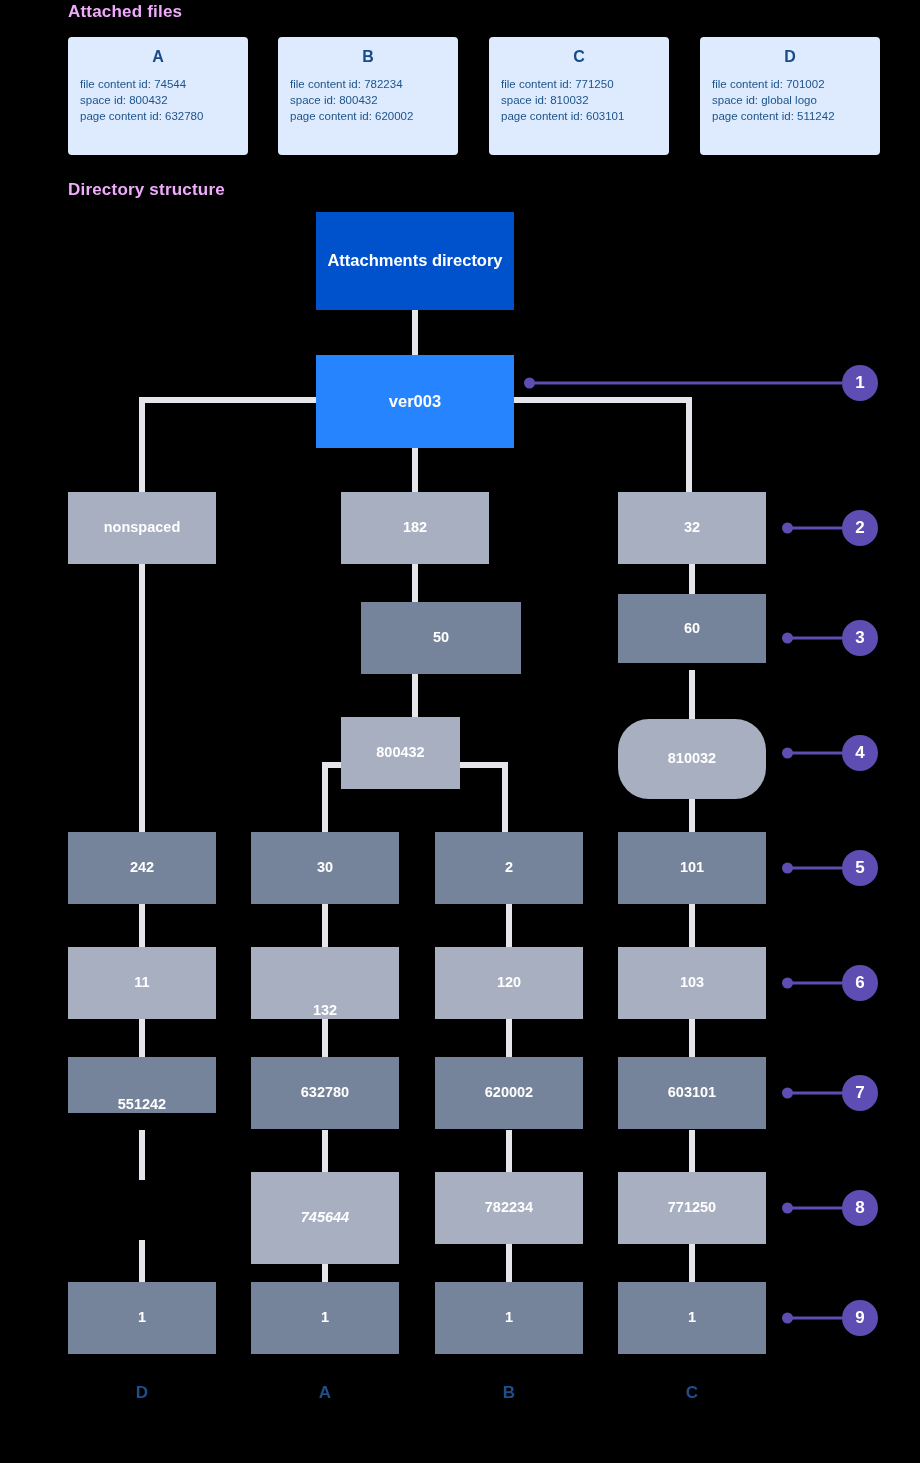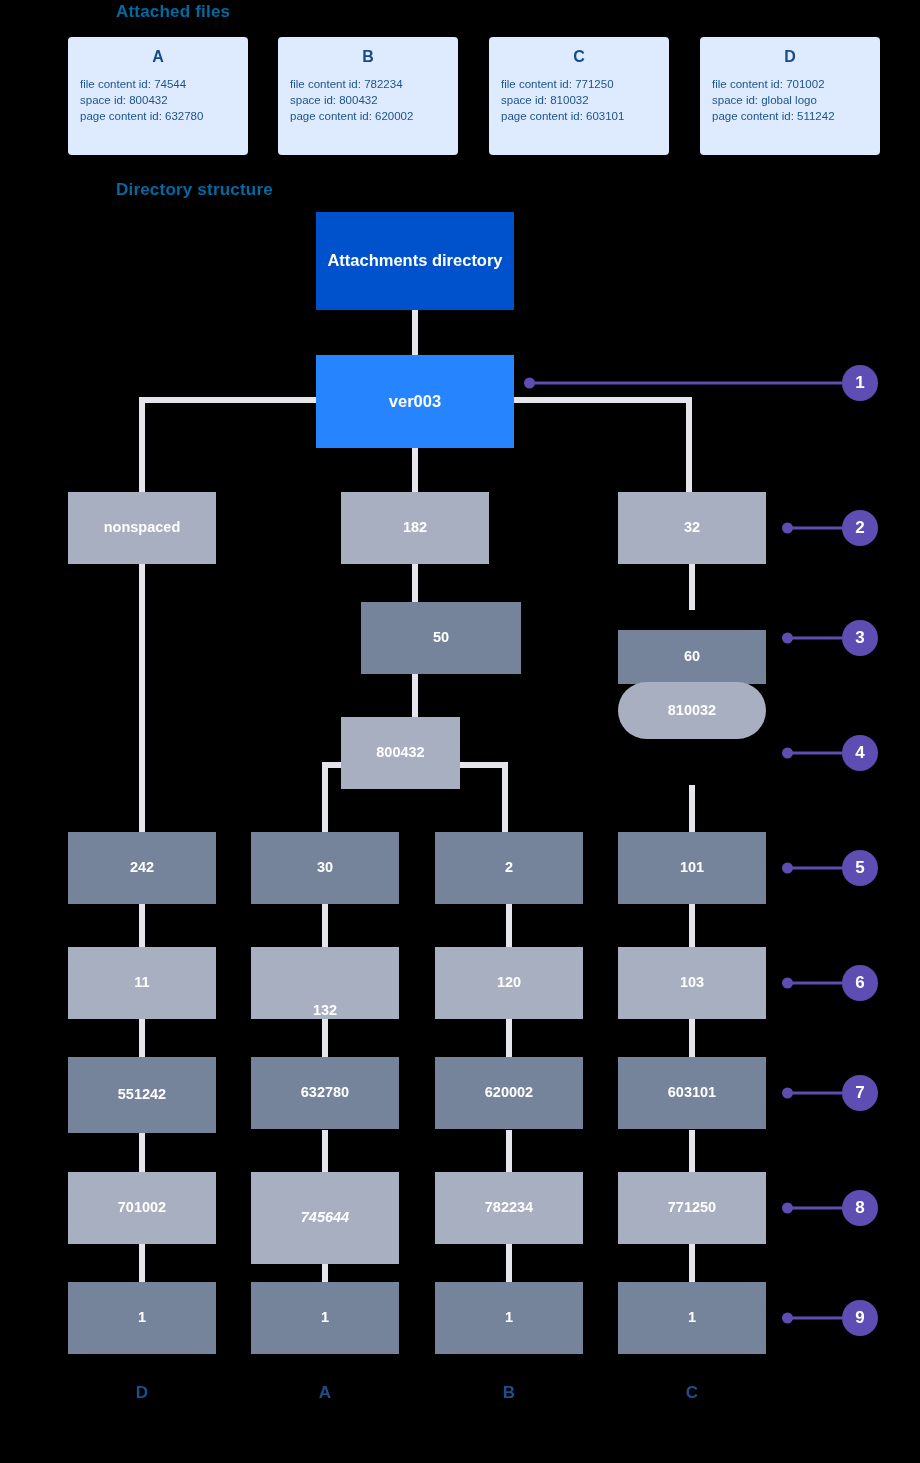--- a/index.html
+++ b/index.html
@@ -8,24 +8,23 @@
     background: #000000;
     font-family: "Liberation Sans", sans-serif;
     overflow: hidden;
   }
   .stage { position: relative; width: 920px; height: 1463px; }
 
   .section-title {
     position: absolute;
     font-size: 17px;
     font-weight: bold;
-    color: #0369a1;
+    color: #f0abfc;
     letter-spacing: .2px;
     white-space: nowrap;
-    margin-left: 48px;
   }
   #attached-files-title { left: 68px; top: 2px; }
   #directory-structure-title { left: 68px; top: 180px; }
 
   
   .file-card {
     position: absolute;
     top: 37px;
     width: 180px;
     height: 118px;
@@ -209,28 +208,28 @@
   <div class="node light" style="left:341px; top:492px; width:148px; height:72px;align-items:center;">
     <span>182</span>
   </div>
   <div class="node light" style="left:618px; top:492px; width:148px; height:72px;">
     <span>32</span>
   </div>
 
   <div class="node dark" style="left:361px; top:602px; width:160px; height:72px;">
     <span>50</span>
   </div>
-  <div class="node dark" style="left:618px; top:630px; width:148px; height:54px;">
+  <div class="node dark" style="left:618px; top:594px; width:148px; height:69px;">
     <span>60</span>
   </div>
 
   <div class="node light" style="left:341px; top:717px; width:119px; height:72px;">
     <span>800432</span>
   </div>
-  <div class="node light" style="left:618px; top:682px; width:148px; height:57px;border-radius:31px;">
+  <div class="node light" style="left:618px; top:719px; width:148px; height:80px;border-radius:31px;">
     <span>810032</span>
   </div>
 
   <div class="node dark" style="left:68px; top:832px; width:148px; height:72px;justify-content:center;">
     <span>242</span>
   </div>
   <div class="node dark" style="left:251px; top:832px; width:148px; height:72px;">
     <span>30</span>
   </div>
   <div class="node dark" style="left:435px; top:832px; width:148px; height:72px;">
@@ -246,36 +245,33 @@
   <div class="node light" style="left:251px; top:947px; width:148px; height:72px;align-items:flex-end;">
     <span>132</span>
   </div>
   <div class="node light" style="left:435px; top:947px; width:148px; height:72px;">
     <span>120</span>
   </div>
   <div class="node light" style="left:618px; top:947px; width:148px; height:72px;">
     <span>103</span>
   </div>
 
-  <div class="node dark" style="left:68px; top:1057px; width:148px; height:76px;">
+  <div class="node dark" style="left:68px; top:1057px; width:148px; height:56px;align-items:flex-end;">
     <span>551242</span>
   </div>
   <div class="node dark" style="left:251px; top:1057px; width:148px; height:72px;">
     <span>632780</span>
   </div>
   <div class="node dark" style="left:435px; top:1057px; width:148px; height:72px;">
     <span>620002</span>
   </div>
   <div class="node dark" style="left:618px; top:1057px; width:148px; height:72px;">
     <span>603101</span>
   </div>
 
-  <div class="node light" style="left:68px; top:1172px; width:148px; height:72px;">
-    <span>701002</span>
-  </div>
   <div class="node light" style="left:251px; top:1172px; width:148px; height:92px;font-style:italic;">
     <span>745644</span>
   </div>
   <div class="node light" style="left:435px; top:1172px; width:148px; height:72px;">
     <span>782234</span>
   </div>
   <div class="node light" style="left:618px; top:1172px; width:148px; height:72px;">
     <span>771250</span>
   </div>
 

